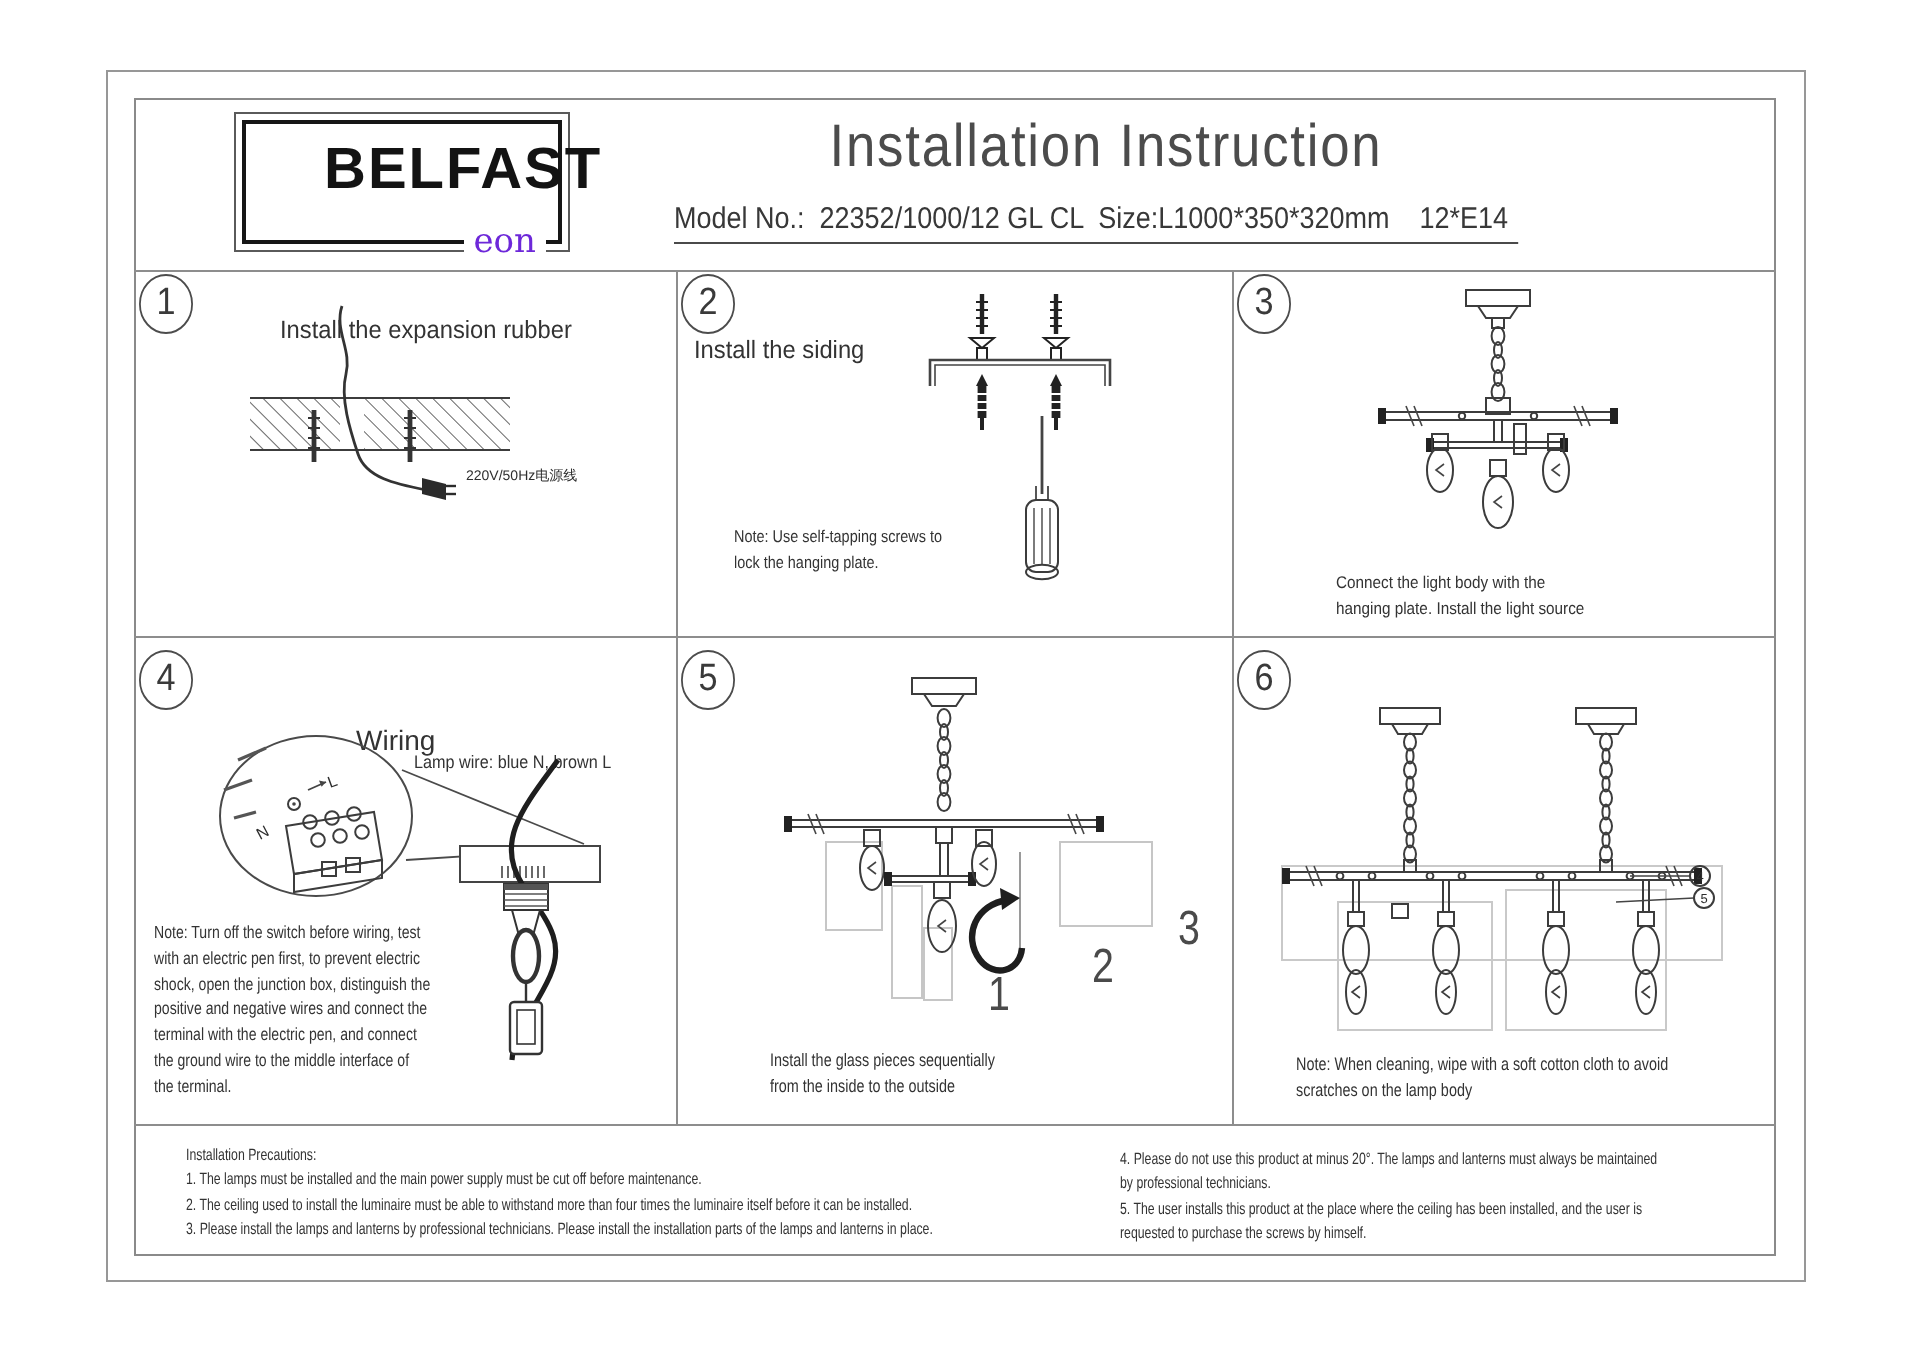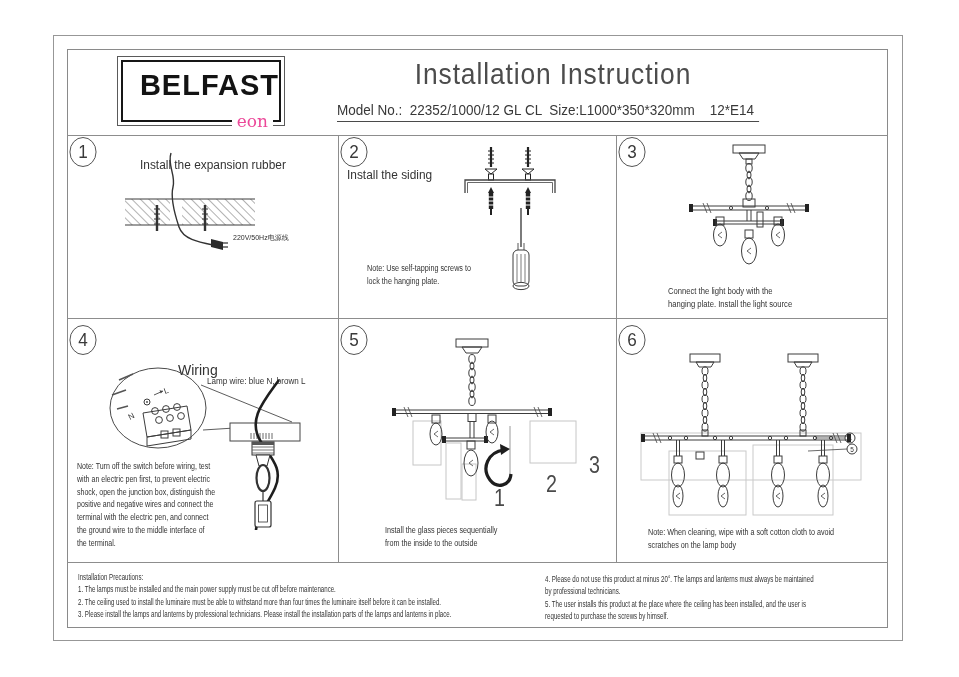--- a/index.html
+++ b/index.html
@@ -17,24 +17,24 @@
   .sx75{transform:scaleX(.75);transform-origin:left top;}
   .panel{position:absolute;}
   .num{position:absolute;width:28px;height:28px;border:1px solid #4c4c4c;border-radius:50%;
        background:#fff;display:flex;align-items:center;justify-content:center;
        font-size:19px;color:#3a3a3a;transform:scaleX(.9);}
   .cap{position:absolute;font-size:12.5px;white-space:nowrap;color:#333;}
   .note{position:absolute;font-size:8.5px;line-height:12.8px;color:#333;white-space:nowrap;}
   .bignum{position:absolute;font-size:24px;color:#4a4a4a;transform:scaleX(.82);transform-origin:left top;}
   #logo{position:absolute;left:121px;top:60px;width:156px;height:58px;border:2px solid #161616;
         outline:1px solid #5a5a5a;outline-offset:3px;background:#fff;}
-  #logo .brand{position:absolute;left:0;right:0;top:7px;text-align:right;
-        font-size:29px;font-weight:bold;letter-spacing:1px;color:#131313;}
+  #logo .brand{position:absolute;left:0;right:0;top:7px;text-align:left;
+        font-size:29px;font-weight:bold;letter-spacing:1px;color:#131313;padding-left:39px;}
   #logo .sub{position:absolute;right:6px;bottom:-11px;background:#fff;padding:0 5px;
-        font-family:"DejaVu Serif",serif;font-size:17px;color:#ec4899;}
+        font-family:"DejaVu Serif",serif;font-size:17px;color:#6d28d9;}
   #title{position:absolute;left:333px;top:57px;width:440px;text-align:center;font-size:30px;
         letter-spacing:1px;color:#4c4c4c;transform:scaleX(.88);transform-origin:center top;}
   #model{position:absolute;left:337px;top:101px;font-size:15px;color:#383838;white-space:pre;
         border-bottom:1px solid #4a4a4a;padding:0 6px 3px 0;transform:scaleX(.9);transform-origin:left top;}
   .foot{position:absolute;font-size:8.2px;line-height:12.3px;color:#333;}
   .foot .ln{white-space:nowrap;}
   .foot .wrap{white-space:pre-line;}
   svg{position:absolute;left:0;top:0;}
   svg text{font-family:"Liberation Sans","DejaVu Sans",sans-serif;fill:#2e2e2e;}
   .stroke{stroke:#3c3c3c;fill:none;stroke-width:1;}
@@ -435,21 +435,21 @@
       <circle cx="236" cy="131" r="5" class="stroke"></circle>
       <text x="234" y="122.5" font-size="6.5" text-anchor="middle">4</text>
       <text x="236" y="133.5" font-size="6.5" text-anchor="middle">5</text>
     </svg>
     <div class="note sx8" style="left:32px;top:208px;font-size:9px;">
       <div>Note: When cleaning, wipe with a soft cotton cloth to avoid</div>
       <div>scratches on the lamp body</div>
     </div>
   </div>
 
-  <div class="abs" style="left:67px;top:562px;width:821px;height:65px;">
+  <div class="abs" style="left:82px;top:562px;width:821px;height:65px;">
     <div class="foot sx75" style="left:11px;top:10px;">
       <div class="ln">Installation Precautions:</div>
       <div class="ln">1. The lamps must be installed and the main power supply must be cut off before maintenance.</div>
       <div class="ln">2. The ceiling used to install the luminaire must be able to withstand more than four times the luminaire itself before it can be installed.</div>
       <div class="ln">3. Please install the lamps and lanterns by professional technicians. Please install the installation parts of the lamps and lanterns in place.</div>
     </div>
     <div class="foot sx75" style="left:478px;top:12px;width:460px;">
       <div class="wrap">4. Please do not use this product at minus 20°. The lamps and lanterns must always be maintained
 by professional technicians.</div>
       <div class="wrap">5. The user installs this product at the place where the ceiling has been installed, and the user is

